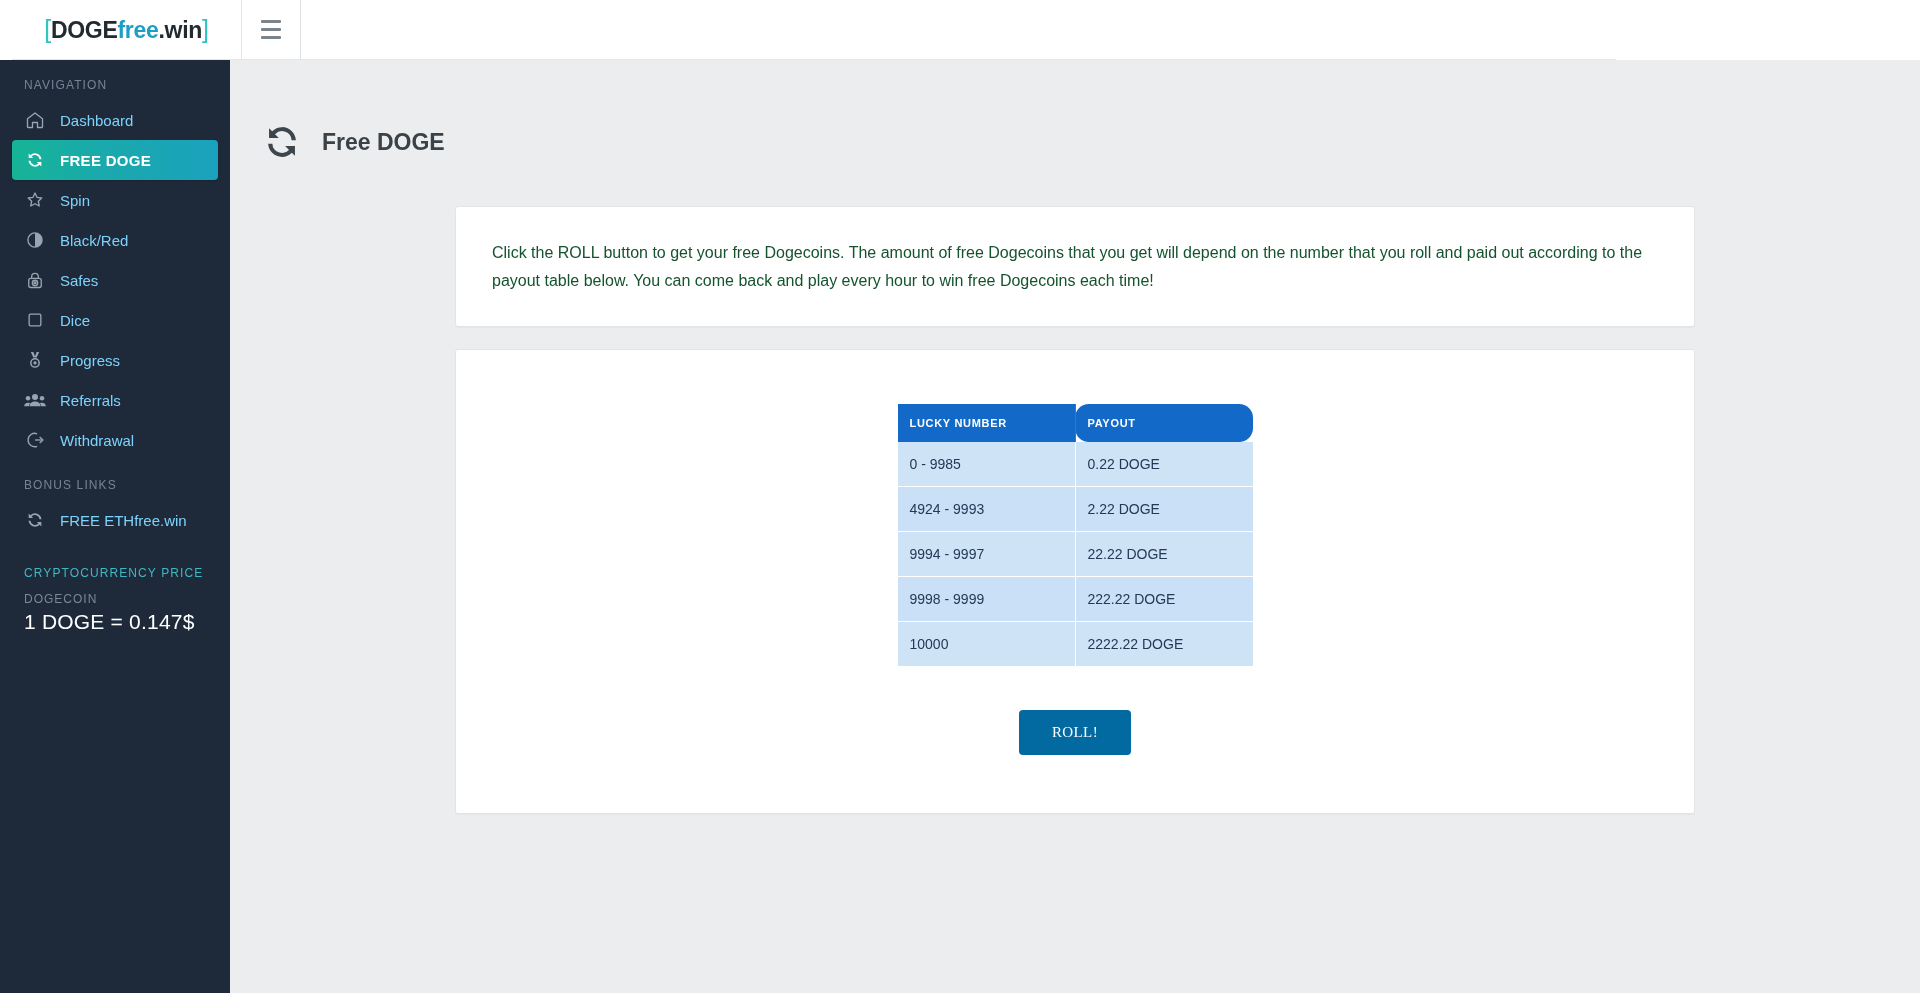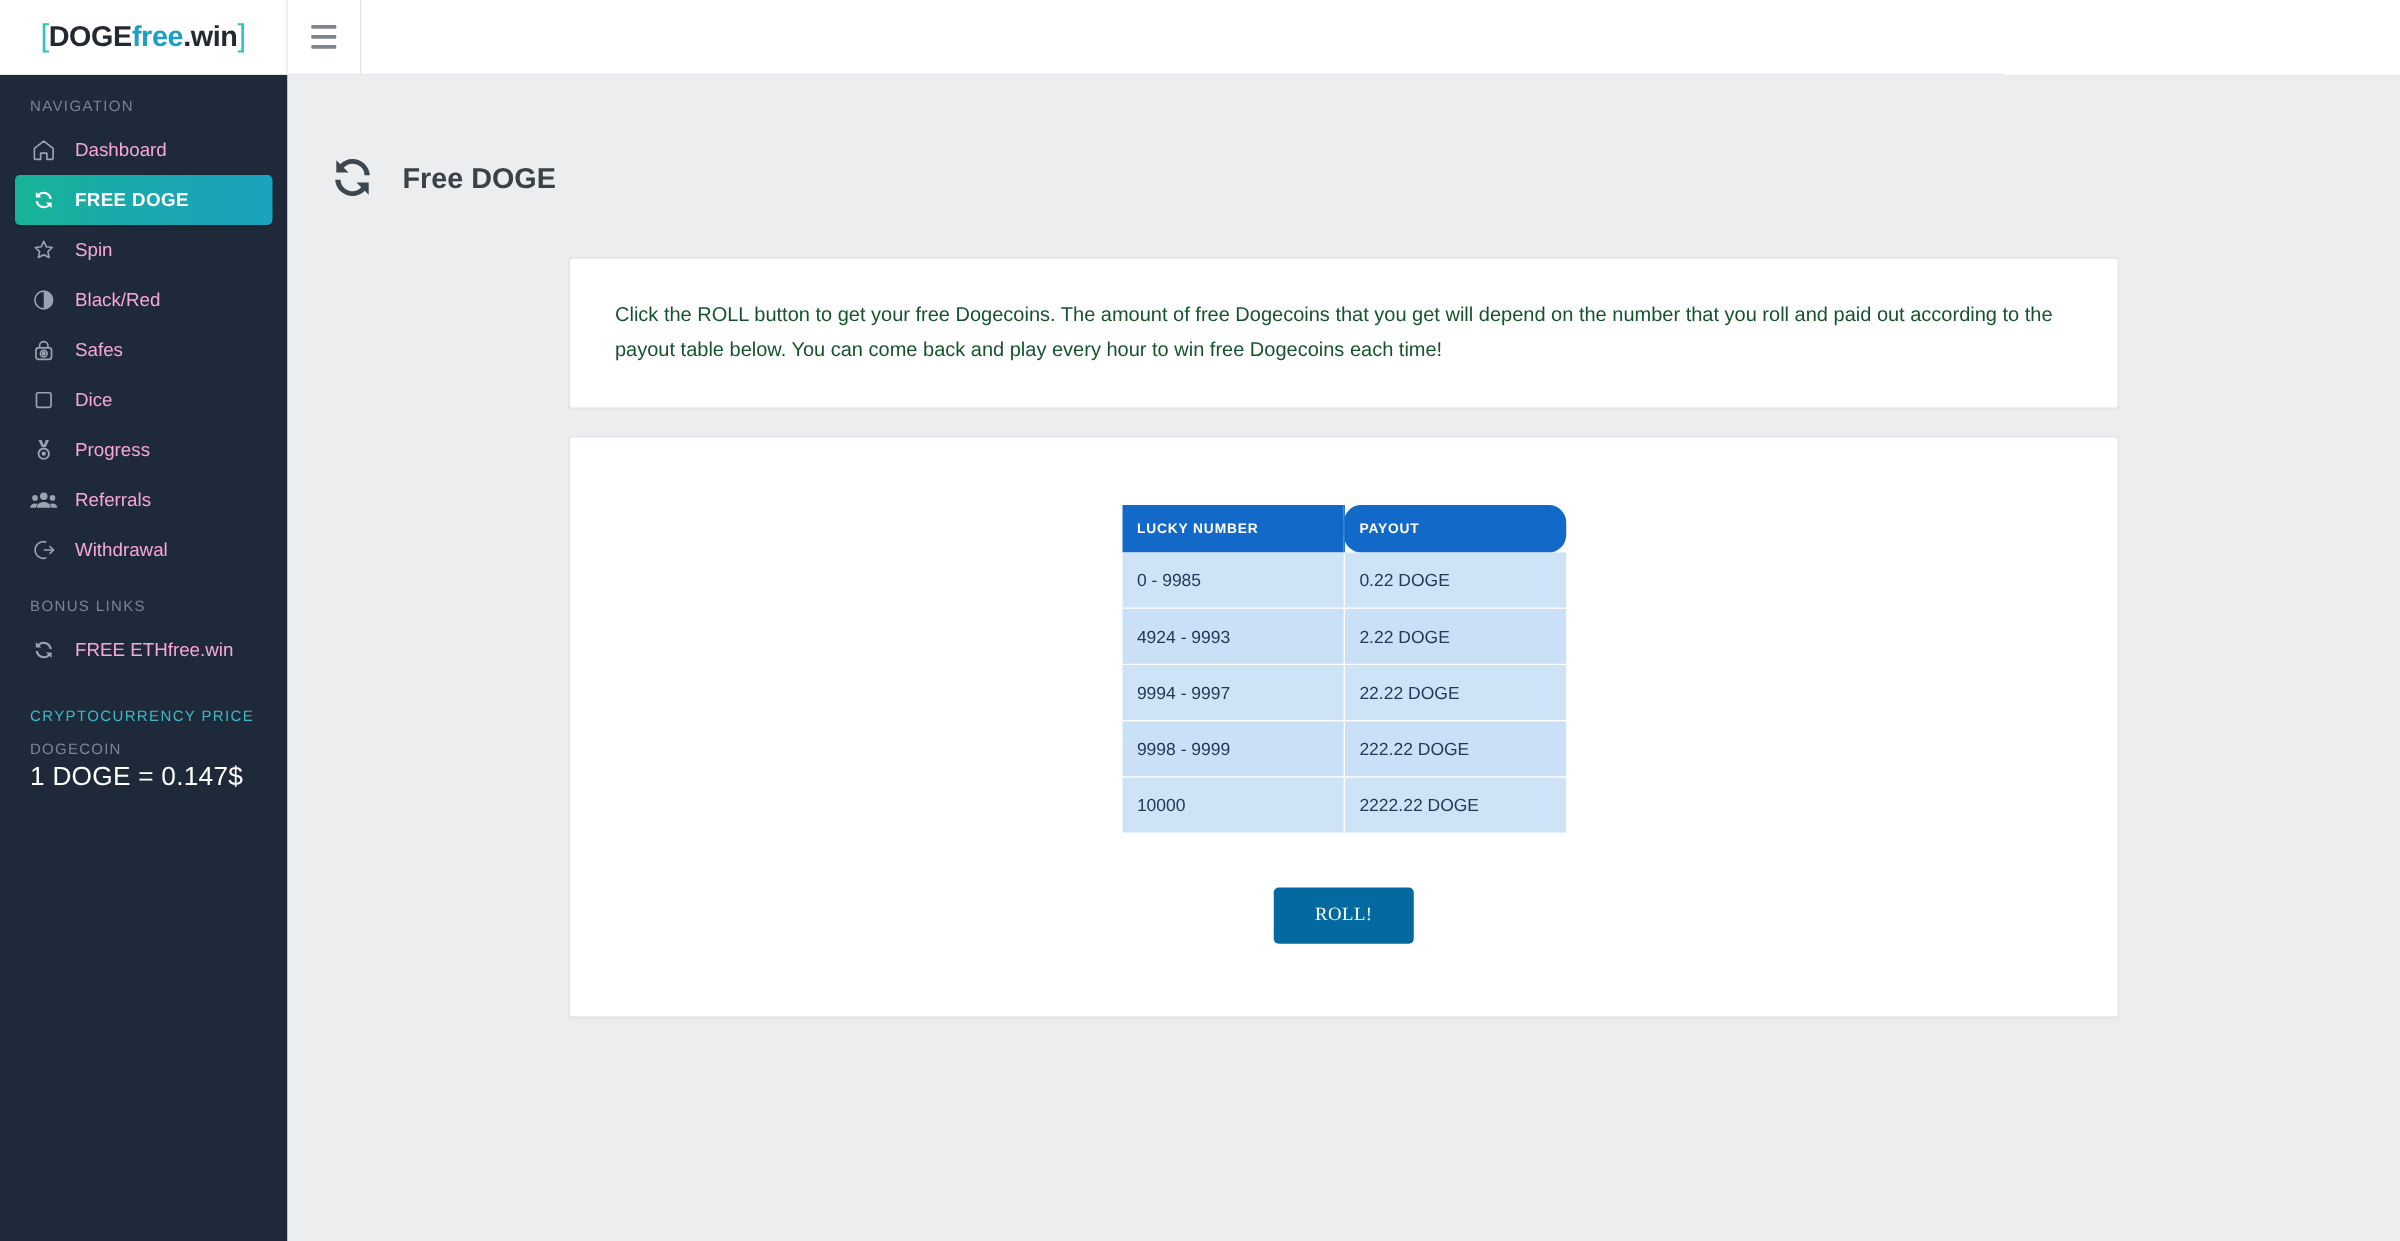--- a/index.html
+++ b/index.html
@@ -8,21 +8,21 @@
     font-family: "Liberation Sans", sans-serif;
     background: #ffffff;
     overflow: hidden;
   }
 
   
   .app { position: relative; width: 1920px; height: 993px; }
 
   
   .topbar {
-    position: absolute; top: 0; left: 0;
+    position: absolute; top: 0; left: 12px;
     width: 1604px; height: 60px;
     background: #ffffff;
     border-bottom: 1px solid #e4e6e9;
     display: flex; align-items: stretch;
     z-index: 5;
   }
   .brand {
     width: 230px; height: 59px;
     display: flex; align-items: center; justify-content: center;
     background: #ffffff;
@@ -63,21 +63,21 @@
     overflow: hidden;
   }
   .side-heading {
     color: #768494; font-size: 12px; letter-spacing: 1.1px;
     padding: 18px 0 8px 24px; text-transform: uppercase;
   }
   .side-heading.crypto { color: #3fb8c4; padding-top: 26px; }
   .nav-item {
     display: flex; align-items: center;
     height: 40px; padding-left: 12px;
-    color: #f9a8d4; font-size: 15px;
+    color: #7dd3fc; font-size: 15px;
     cursor: pointer; text-decoration: none;
     gap: 14px; margin: 0 12px 0 12px;
     border-radius: 3px;
   }
   .nav-item .ico {
     width: 22px; height: 22px; flex: 0 0 22px;
     display: flex; align-items: center; justify-content: center;
   }
   .nav-item .ico svg { display: block; }
   .nav-item.active {

